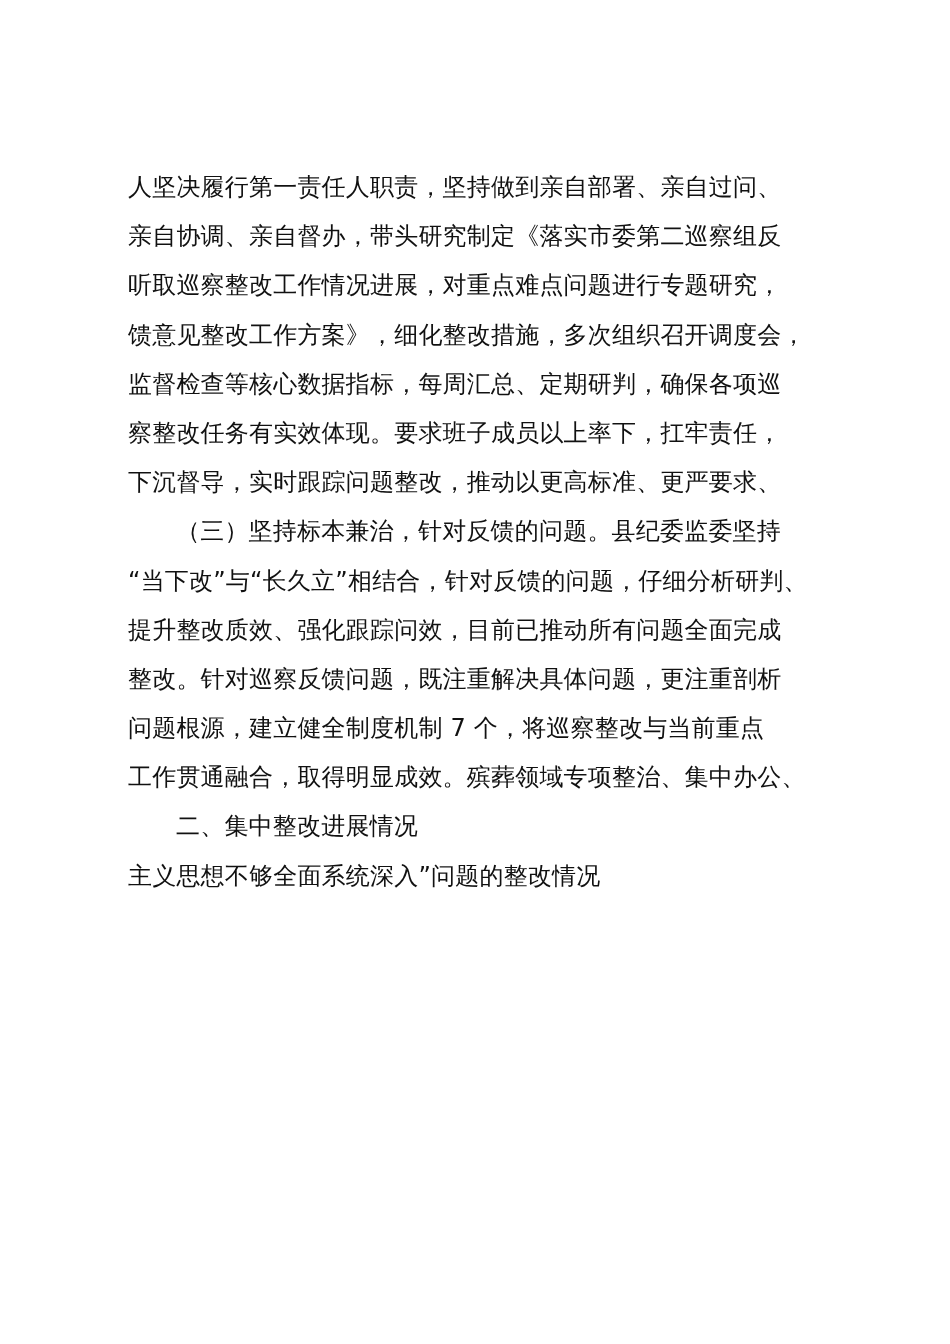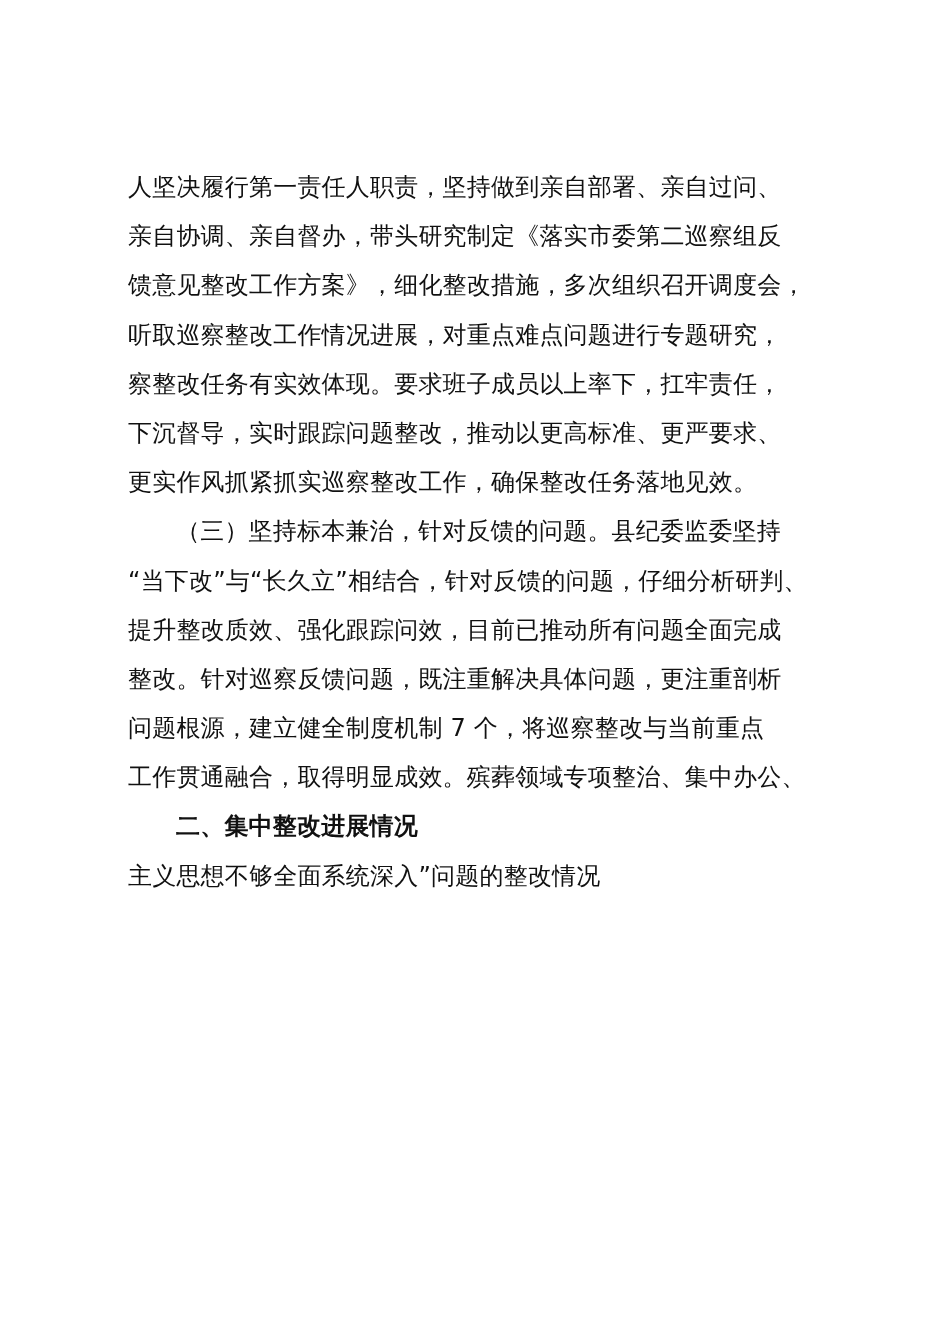--- a/index.html
+++ b/index.html
@@ -30,41 +30,41 @@
       width: 730px;
     }
     .line {
       height: 49.2px;
       line-height: 49.2px;
       font-size: 24px;
       white-space: nowrap;
       letter-spacing: 0.2px;
     }
     .heading {
-      font-weight: bold;
+      font-weight: normal;
       padding-left: 48px;
     }
     .indent {
       padding-left: 48px;
     }
   </style>
 </head>
 <body>
 
 <div class="page">
   <div class="content">
 
     <div class="paragraph">
       <div class="line">人坚决履行第一责任人职责，坚持做到亲自部署、亲自过问、</div>
       <div class="line">亲自协调、亲自督办，带头研究制定《落实市委第二巡察组反</div>
+      <div class="line">听取巡察整改工作情况进展，对重点难点问题进行专题研究，</div>
       <div class="line">馈意见整改工作方案》，细化整改措施，多次组织召开调度会，</div>
-      <div class="line">听取巡察整改工作情况进展，对重点难点问题进行专题研究，</div>
+      <div class="line">监督检查等核心数据指标，每周汇总、定期研判，确保各项巡</div>
       <div class="line">察整改任务有实效体现。要求班子成员以上率下，扛牢责任，</div>
       <div class="line">下沉督导，实时跟踪问题整改，推动以更高标准、更严要求、</div>
-      <div class="line">更实作风抓紧抓实巡察整改工作，确保整改任务落地见效。</div>
     </div>
 
     <div class="paragraph">
       <div class="line indent">（三）坚持标本兼治，针对反馈的问题。县纪委监委坚持</div>
       <div class="line">“当下改”与“长久立”相结合，针对反馈的问题，仔细分析研判、</div>
       <div class="line">提升整改质效、强化跟踪问效，目前已推动所有问题全面完成</div>
       <div class="line">整改。针对巡察反馈问题，既注重解决具体问题，更注重剖析</div>
       <div class="line">问题根源，建立健全制度机制 7 个，将巡察整改与当前重点</div>
       <div class="line">工作贯通融合，取得明显成效。殡葬领域专项整治、集中办公、</div>
     </div>

